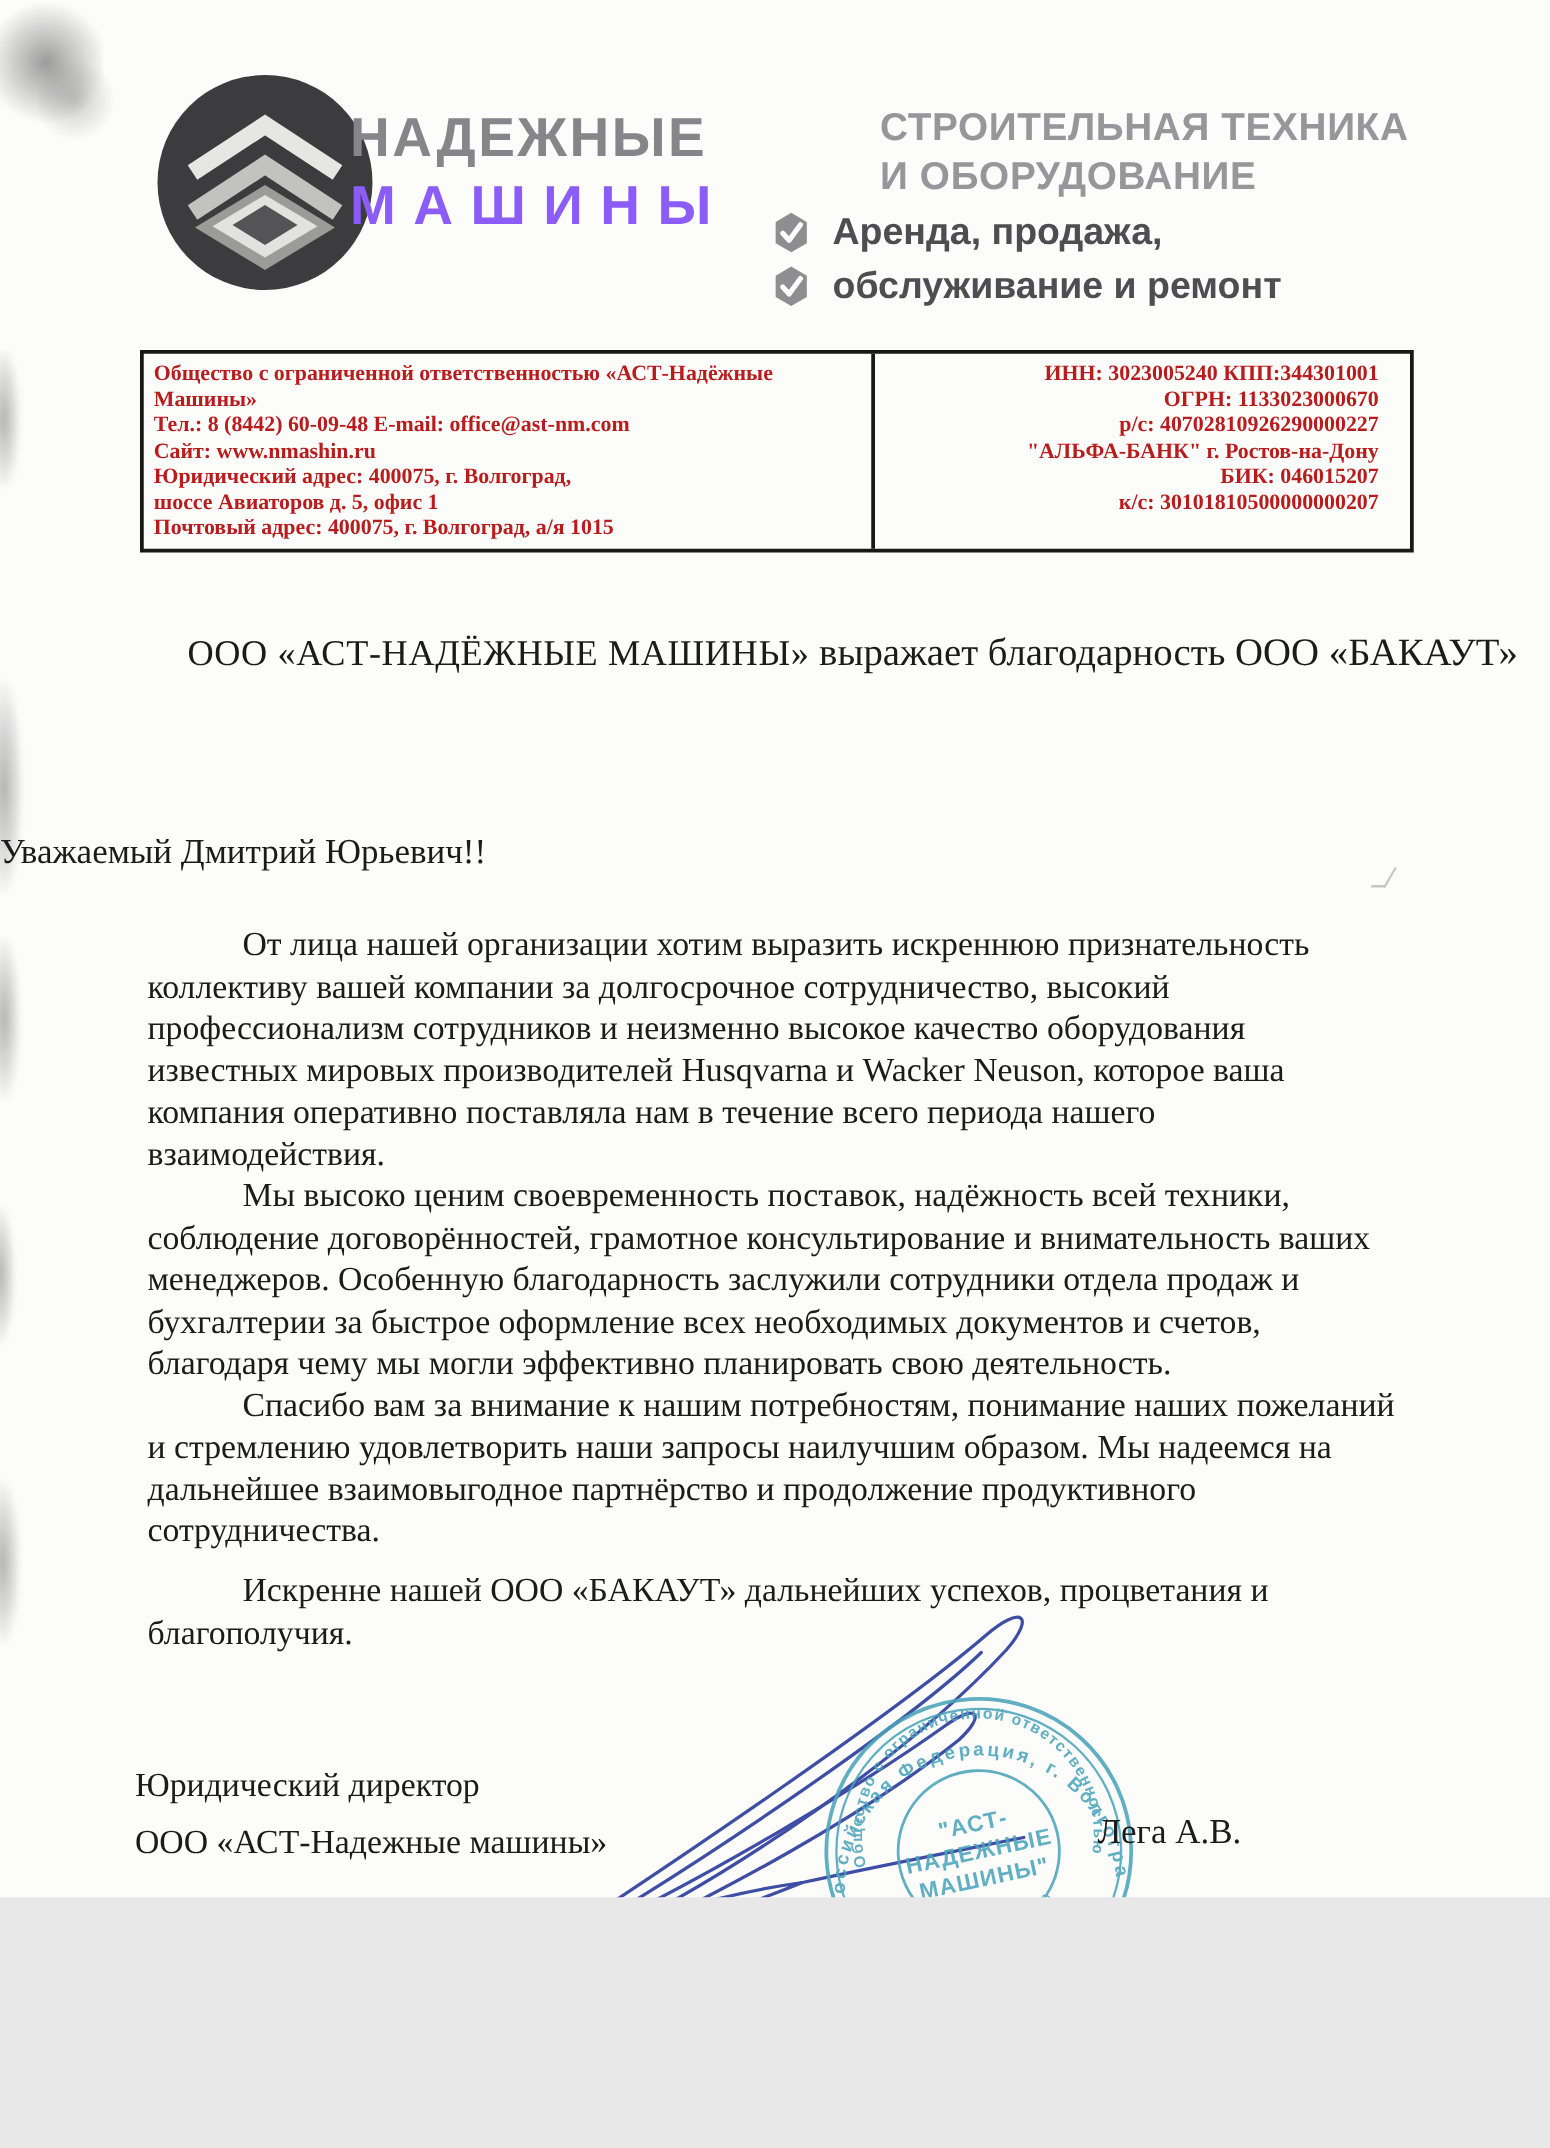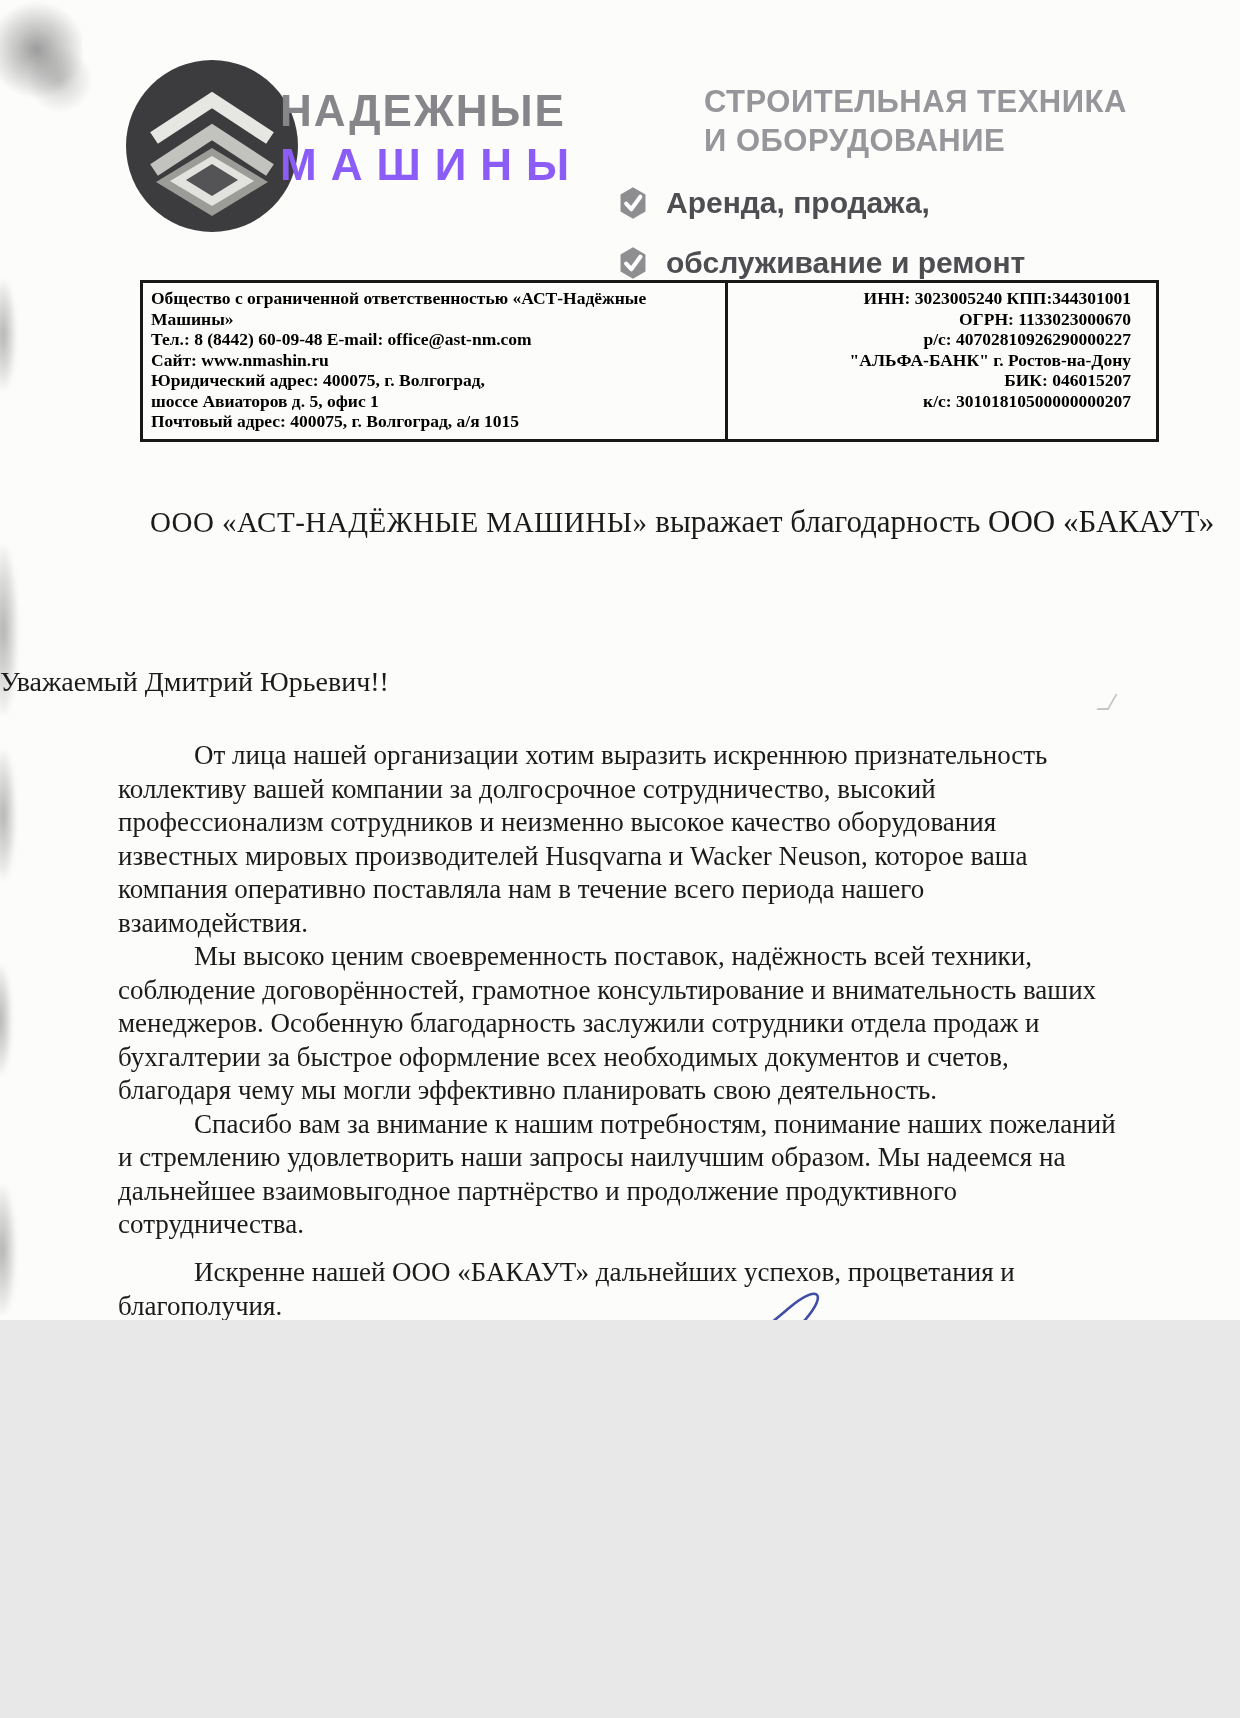--- a/index.html
+++ b/index.html
@@ -1,42 +1,42 @@
 <!DOCTYPE html>
 <html><head>
 <meta charset="utf-8">
 <style>
   html,body { margin:0; padding:0; background:#e8e8e8; }
   .page {
-    position:relative; width:1240px; height:1320px; margin:0 auto;
+    position:relative; width:1240px; height:1518px; margin:0 auto;
     background:#fcfcfb; overflow:hidden;
     font-family:"Liberation Serif", serif; color:#1b1b1b;
   }
 
   
   .artifact { position:absolute; pointer-events:none; }
   .blob { background:radial-gradient(ellipse at center, rgba(90,90,90,.45), rgba(120,120,120,.12) 60%, transparent 75%); filter:blur(2px); }
   .speckle { background:radial-gradient(circle, rgba(60,60,60,.5), transparent 65%); filter:blur(1px); }
 
   
   .logo-circle { position:absolute; left:124px; top:58px; }
   .logo-text { position:absolute; left:280px; top:88px; font-family:"Liberation Sans", sans-serif; font-weight:bold; }
   .logo-text-top { font-size:44px; line-height:46px; color:#86868a; letter-spacing:2px; }
   .logo-text-bottom { font-size:44px; line-height:46px; color:#8b5cf6; letter-spacing:14px; margin-top:8px; }
 
   .hdr-right { position:absolute; left:612px; top:82px; font-family:"Liberation Sans", sans-serif; font-weight:bold; }
   .hdr-title { margin-left:92px; font-size:31px; line-height:39px; color:#96969b; letter-spacing:.5px; }
-  .service-row { display:flex; align-items:center; gap:16px; margin-left:4px; margin-top:26px; }
+  .service-row { display:flex; align-items:center; gap:16px; margin-left:4px; margin-top:9px; }
   .service-row .txt { font-size:30px; color:#4d4d52; }
 
   
   .info-box {
     position:absolute; left:112px; top:280px; width:1013px;
     border:3px solid #181818; display:flex;
-    font-weight:bold; font-size:17.5px; line-height:20.5px; color:#000000;margin-left:28px;
+    font-weight:bold; font-size:17.5px; line-height:20.5px; color:#b91c1c;
   }
   .info-left  { width:566px; padding:5px 8px 7px 8px; border-right:3px solid #181818; }
   .info-right { flex:1; padding:5px 25px 7px 8px; text-align:right; }
 
   
   .headline { position:absolute; left:150px; top:504px; white-space:nowrap; }
   .headline-company { font-size:29px; letter-spacing:.5px; }
   .headline-rest { font-size:31px; }
 
   .salutation { position:absolute; left:0; top:666px; width:1240px; text-align:left; font-size:28px; }

